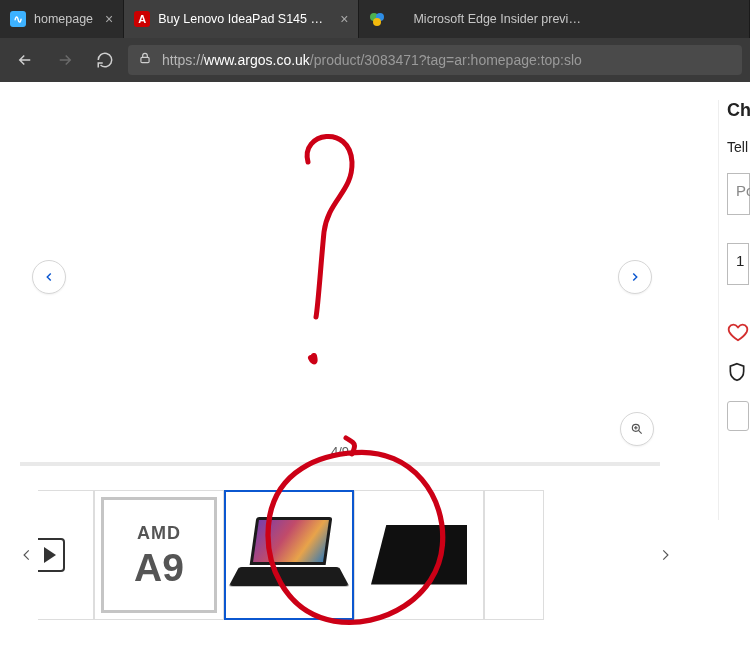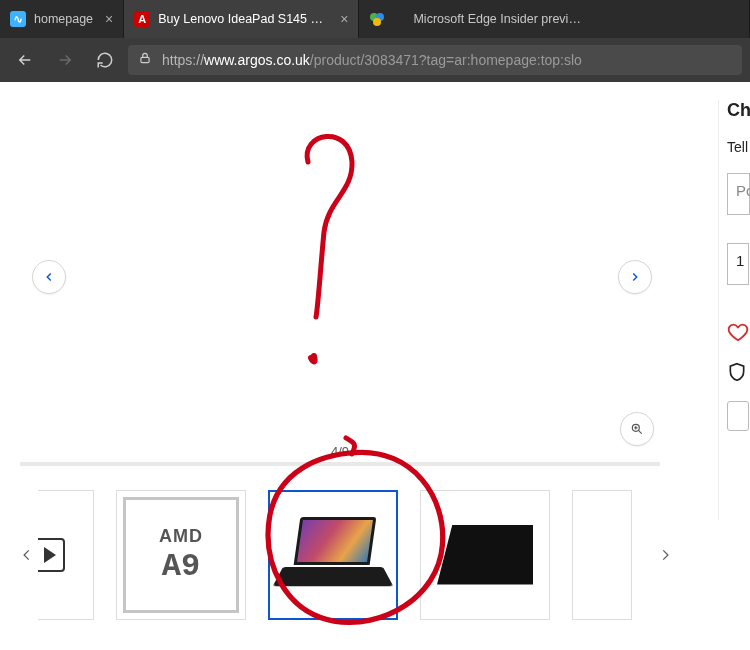--- a/index.html
+++ b/index.html
@@ -37,33 +37,33 @@
 
   
   .counter { position:absolute; left:20px; top:362px; width:640px; text-align:center; font-size:13px; color:#5b5b5b; }
 
   
   .track { position:absolute; left:20px; top:380px; width:640px; height:4px; background:#e9e9e9; }
 
   
   .strip { position:absolute; left:16px; top:400px; right:74px; height:145px; display:flex; align-items:center; }
   .strip-arrow { width:22px; display:flex; align-items:center; justify-content:center; color:#555; cursor:pointer; }
-  .thumbs { flex:1; display:flex; gap:22px; overflow:hidden; align-items:center; padding:0 4px; }
+  .thumbs { flex:1; display:flex; gap:0; overflow:hidden; align-items:center; padding:0 4px; }
   .thumb { width:130px; height:130px; border:1px solid #ddd; background:#fff; display:flex; align-items:center; justify-content:center; cursor:pointer; position:relative; flex-shrink:0; }
   .thumb.selected { border:2px solid #0b57d0; }
   .thumb.first { width:92px; margin-left:-40px; border:1px solid #ddd; }
 
   
   .play { width:34px; height:34px; border:2px solid #333; display:flex; align-items:center; justify-content:center; border-radius:4px; background:#fff; }
   .play .tri { width:0;height:0;border-left:12px solid #333;border-top:8px solid transparent;border-bottom:8px solid transparent; margin-left:3px; }
   .video-bg { position:absolute; inset:6px; background:linear-gradient(#bcd6f2,#e8d8b8); z-index:-1; }
 
   .amd { display:flex; flex-direction:column; align-items:center; justify-content:center; gap:4px; font-weight:900; color:#555; }
   .amd-top { font-size:18px; letter-spacing:1px; }
-  .amd-bot { font-size:32px; line-height:1;font-family:Liberation Mono, monospace; }
+  .amd-bot { font-size:39px; line-height:1; }
   .amd-frame { position:absolute; inset:6px; border:3px solid #c5c5c5; }
 
   .laptop { width:100px; height:76px; position:relative; }
   .laptop .screen { position:absolute; left:14px; top:0; width:76px; height:48px; background:#1b1b1b; border-radius:3px 3px 0 0; transform:skewX(-8deg); overflow:hidden; }
   .laptop .screen .img { position:absolute; inset:3px; background:linear-gradient(120deg,#7a3fa8,#c14b6a 40%,#e8a34a 70%,#3b7bb0); }
   .laptop .base { position:absolute; left:0; bottom:0; width:100px; height:26px; background:#1b1b1b; transform:perspective(120px) rotateX(52deg); transform-origin:top center; border-radius:3px; }
 
   .side-laptop { width:96px; height:60px; background:#101010; clip-path: polygon(0% 100%, 16% 0%, 100% 0%, 100% 100%); }
 
   

